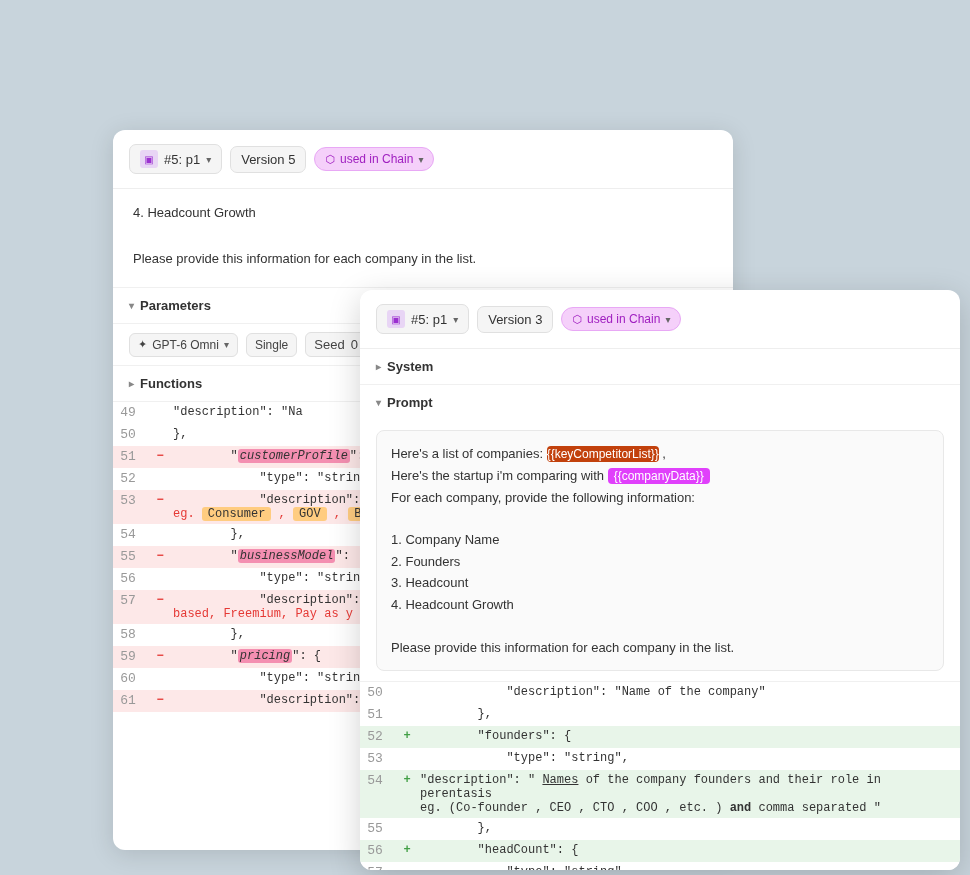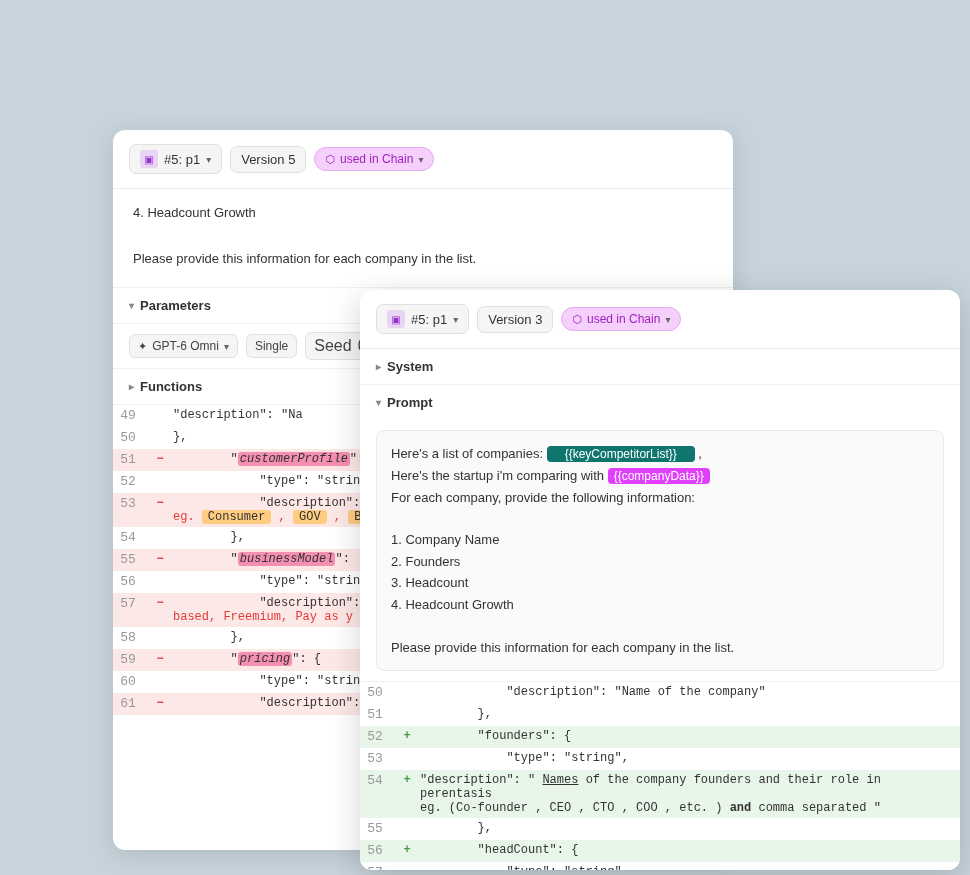--- a/index.html
+++ b/index.html
@@ -147,21 +147,21 @@
     }
 
     .seed-chip {
       display: flex;
       align-items: center;
       gap: 6px;
       background: #f5f5f5;
       border: 1px solid #e0e0e0;
       border-radius: 6px;
       padding: 4px 8px;
-      font-size: 16px;
+      font-size: 13px;
       color: #444;
     }
 
     .json-chip {
       display: flex;
       align-items: center;
       gap: 4px;
       background: #f5f5f5;
       border: 1px solid #e0e0e0;
       border-radius: 6px;
@@ -285,24 +285,24 @@
       border: 1px solid #e8e8e8;
       border-radius: 8px;
       padding: 12px 14px;
       font-size: 13px;
       color: #333;
       line-height: 1.65;
       background: #fafafa;
     }
 
     .var-badge-pink {
-      background: #0f766e;
+      background: #c2410c;
       color: #fff;
       border-radius: 4px;
-      padding: 1px 18px;
+      padding: 1px 0;
       font-size: 12px;
       font-weight: 500;
     }
 
     .var-badge-magenta {
       background: #e040fb;
       color: #fff;
       border-radius: 4px;
       padding: 1px 6px;
       font-size: 12px;

